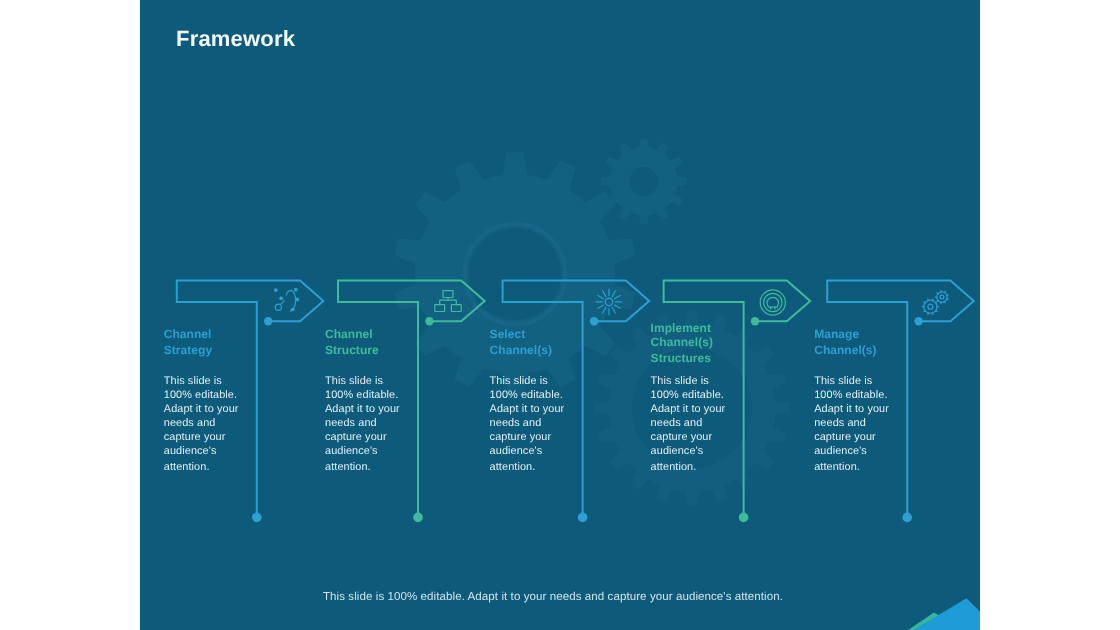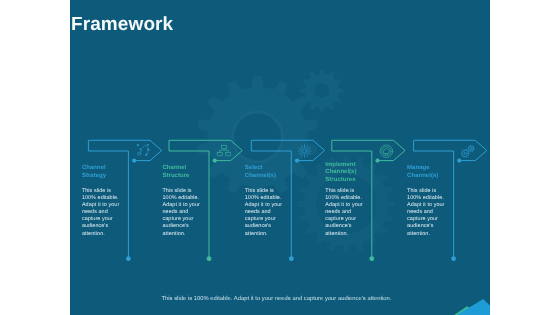--- a/index.html
+++ b/index.html
@@ -4,21 +4,21 @@
 <style>
   html,body{margin:0;padding:0;}
   body{width:560px;height:315px;background:#ffffff;overflow:hidden;
        font-family:"Liberation Sans",sans-serif;-webkit-font-smoothing:antialiased;text-rendering:geometricPrecision;}
   #stage{position:relative;width:560px;height:315px;}
   #slide{position:absolute;left:70px;top:0;width:420px;height:315px;
          background:#0e5a7b;overflow:hidden;}
   svg{position:absolute;left:0;top:0;}
   #bgsvg{width:420px;height:315px;}
   #dgsvg{width:420px;height:315px;}
-  #title{position:absolute;left:1px;top:13.7px;font-size:19px;font-weight:bold;
+  #title{position:absolute;left:18px;top:13.7px;font-size:11px;font-weight:bold;
          color:#f4f9fa;letter-spacing:0.1px;}
   .hd{position:absolute;font-size:6.0px;font-weight:bold;line-height:7.7px;
       letter-spacing:0.02px;}
   .bd{position:absolute;font-size:5.45px;line-height:7.15px;color:#e2f1f6;
       letter-spacing:0.05px;}
   #foot{position:absolute;left:-3.5px;width:420px;top:295.6px;text-align:center;
         font-size:5.78px;color:#cfe4ec;letter-spacing:0.04px;}
 </style>
 </head>
 <body>

